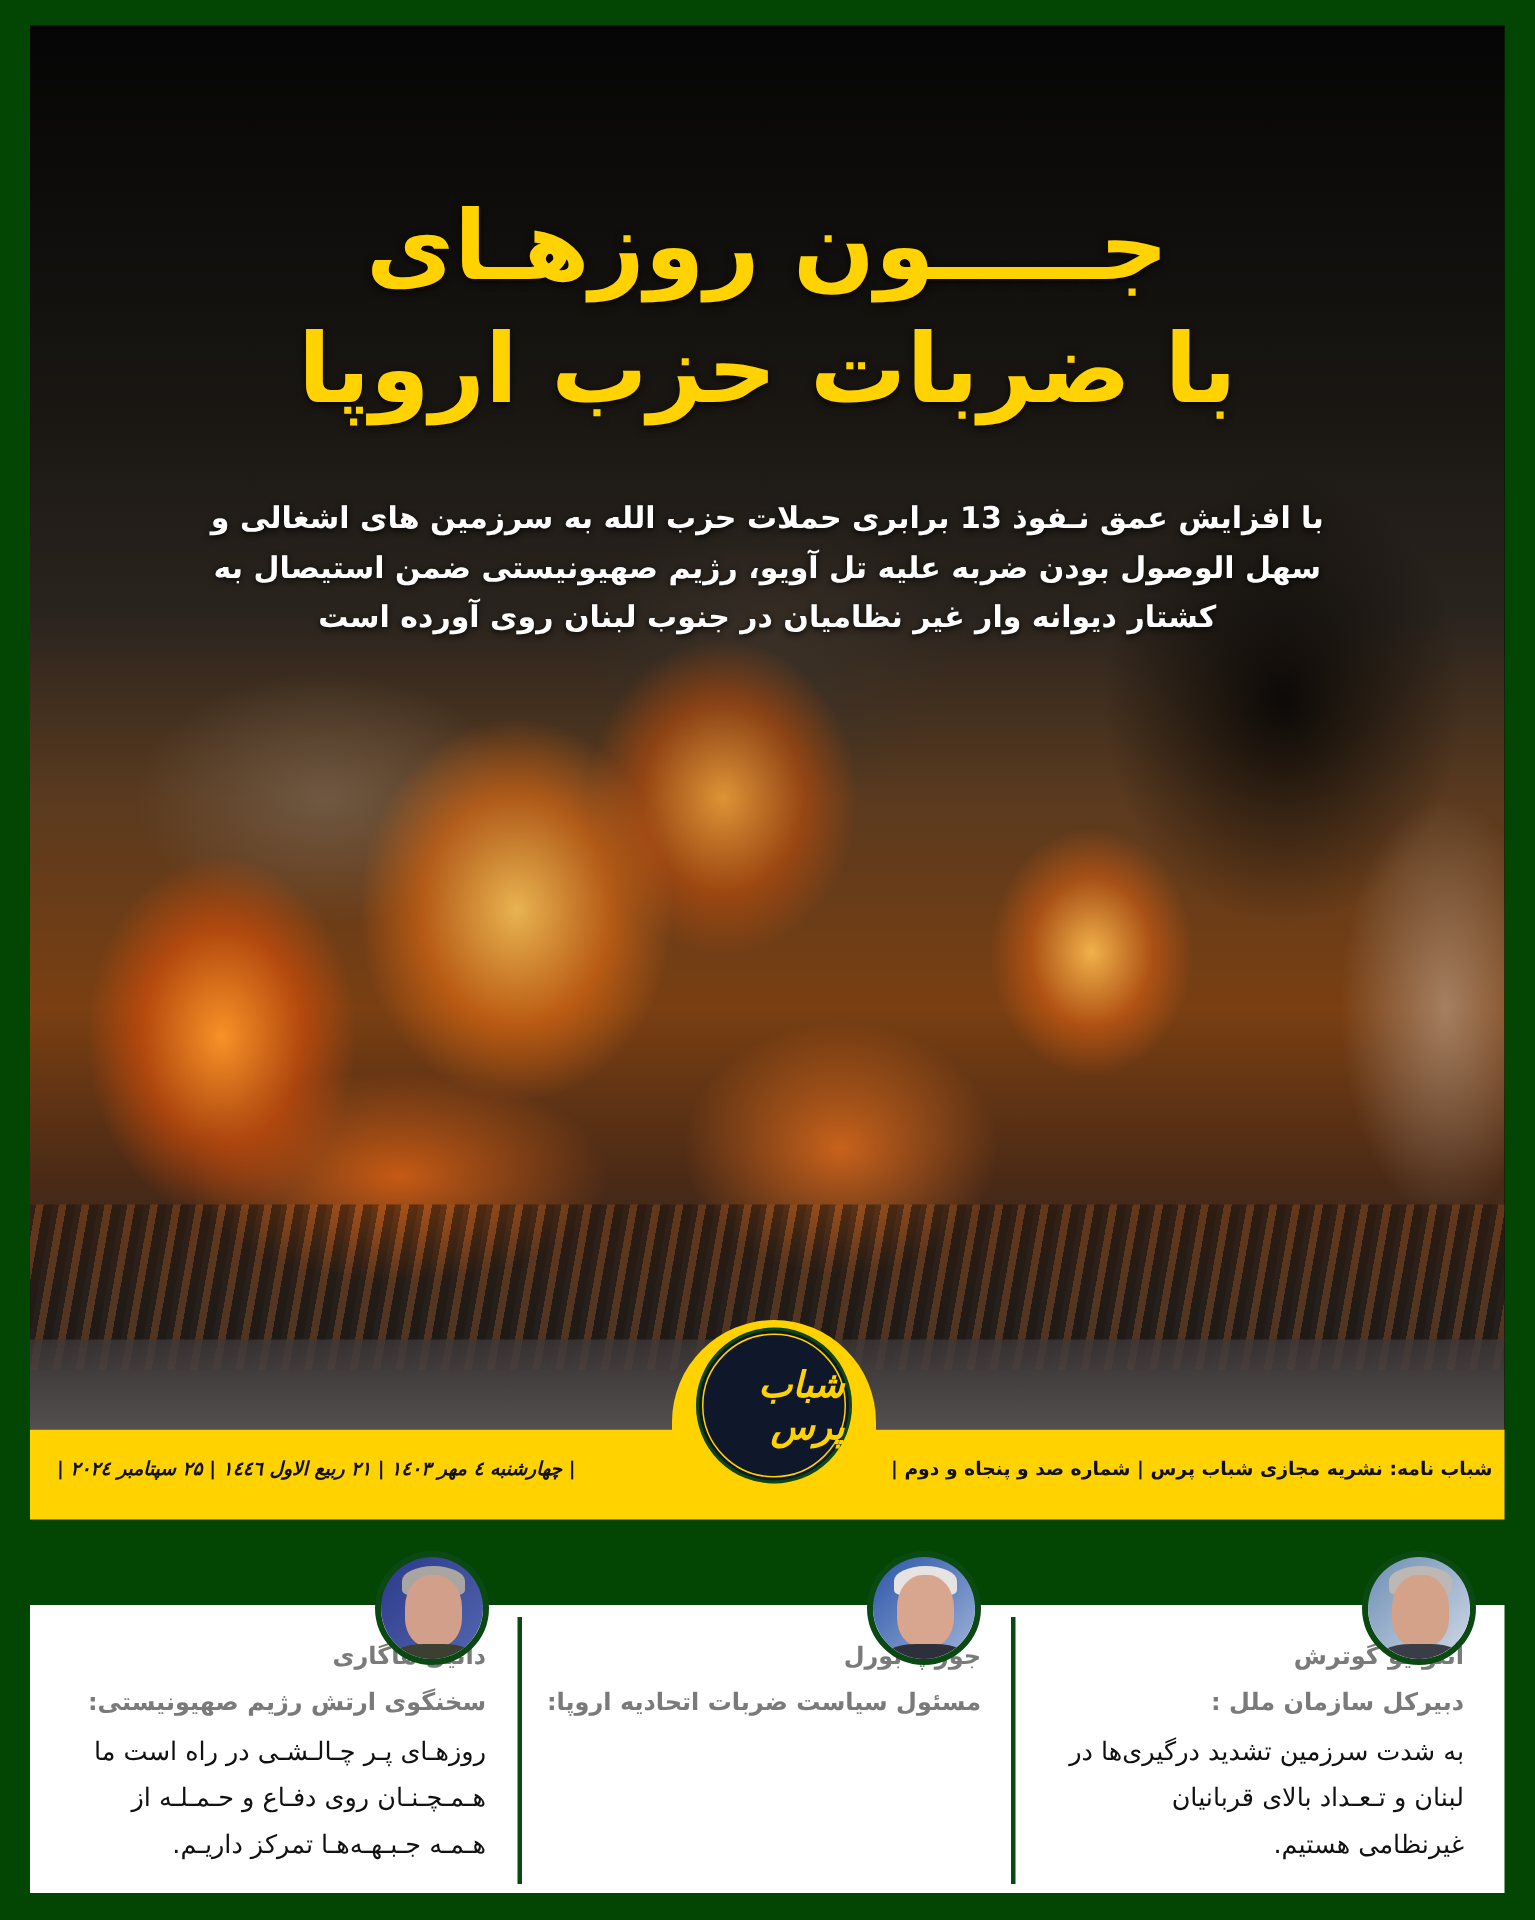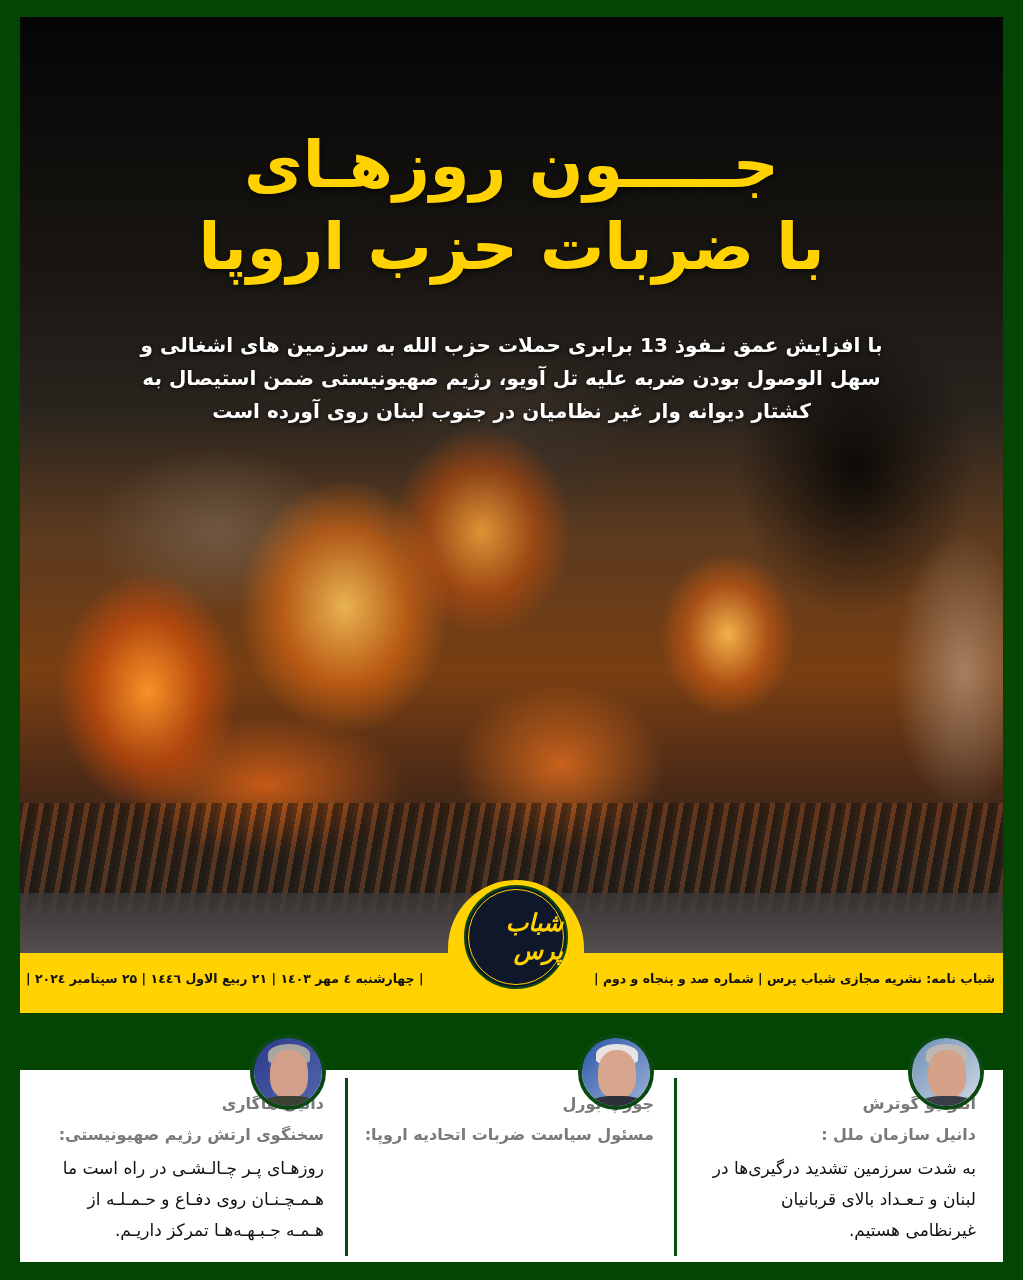--- a/index.html
+++ b/index.html
@@ -60,21 +60,21 @@
     }
     .band {
       position: absolute; left: 20px; top: 953px;
       width: 983px; height: 60px;
       background: #ffd200;
     }
     .band-left, .band-right {
       position: absolute; top: 18px; font-weight: bold; font-size: 12.5px;
       color: #111; direction: rtl; white-space: nowrap;
     }
-    .band-left { left: 6px; }
+    .band-left { left: 18px; font-style: italic; }
     .band-right { right: 0px; }
     .logo-bump {
       position: absolute; left: 448px; top: 880px;
       width: 136px; height: 90px;
       background: #ffd200;
       border-radius: 68px 68px 0 0;
       z-index: 3;
     }
     .logo {
       position: absolute; left: 461px; top: 882px;
@@ -158,21 +158,21 @@
 </div>
 
 <div class="band">
   <div class="band-right" style="right: 8px;">شباب نامه: نشریه مجازی شباب پرس | شماره صد و پنجاه و دوم |</div>
   <div class="band-left">| چهارشنبه ٤ مهر ۱٤۰۳ | ۲۱ ربیع الاول ۱٤٤٦ | ۲۵ سپتامبر ۲۰۲٤ |</div>
 </div>
 
 <div class="cards">
   <div class="col c1">
     <div class="name">آنتونیو گوترش</div>
-    <div class="role">دانیل سازمان ملل :</div>
+    <div class="role">دبیرکل سازمان ملل :</div>
     <div class="quote" style="width:270px;">به شدت سرزمین تشدید درگیری‌ها در لبنان و تـعـداد بالای قربانیان غیرنظامی هستیم.</div>
   </div>
   <div class="divider" style="left: 654px;"></div>
   <div class="col c2">
     <div class="name">جوزپ بورل</div>
     <div class="role">مسئول سیاست ضربات اتحادیه اروپا:</div>
   </div>
   <div class="divider" style="left: 325px;"></div>
   <div class="col c3">
     <div class="name">دانیل هاگاری</div>

